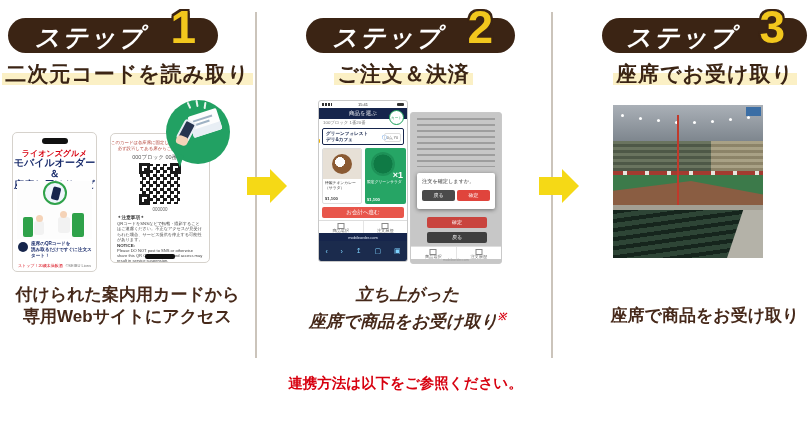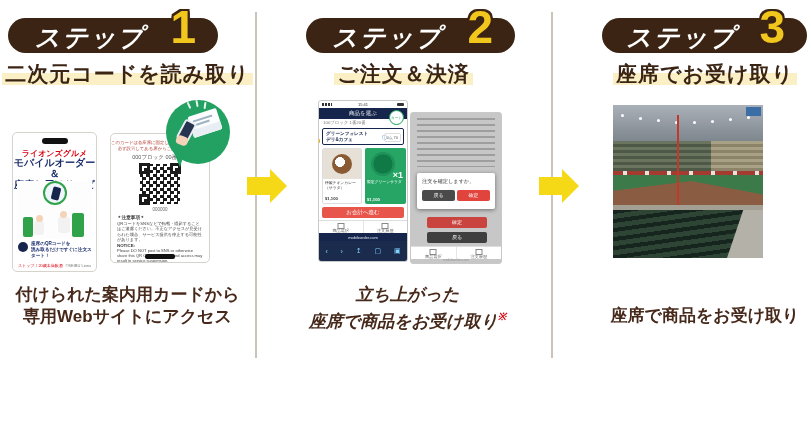--- a/index.html
+++ b/index.html
@@ -332,15 +332,16 @@
     <div class="ph-wall"></div>
     <div class="ph-seats"></div>
     <div class="ph-aisle"></div>
   </div>
 
   <div class="desc" style="left:580px; width:250px; top:305px;">
     <div>座席で商品をお受け取り</div>
   </div>
 
   <div class="footnote">
+    <div>連携方法は以下をご参照ください。</div>
   </div>
 
 </div>
 
 </body></html>

